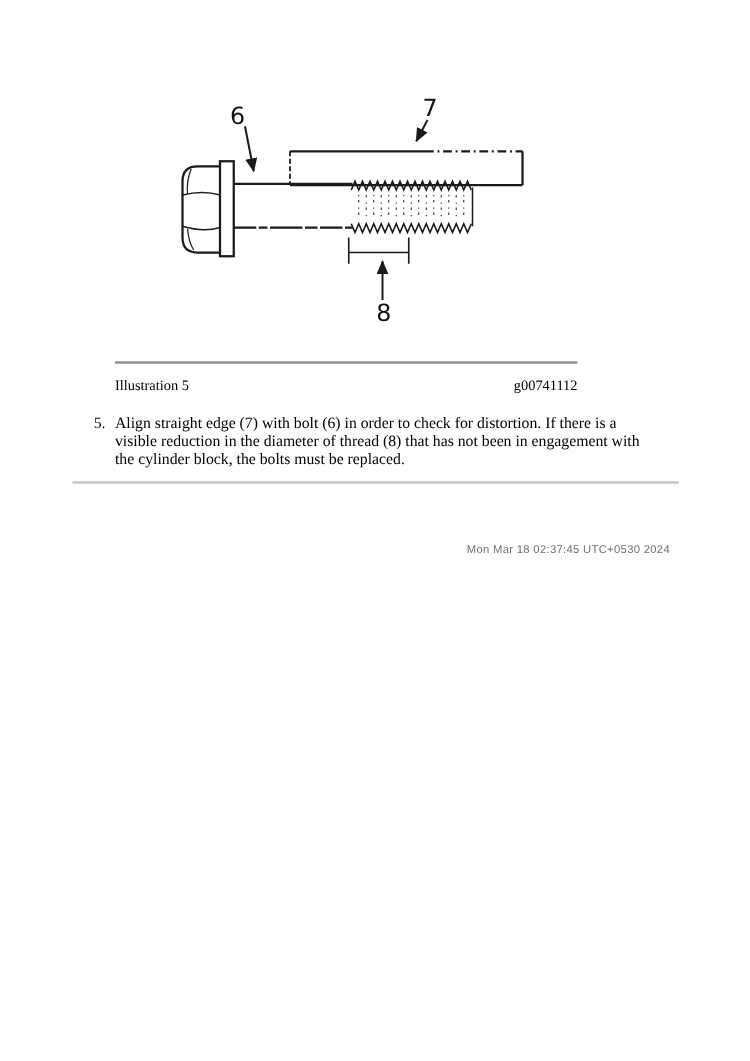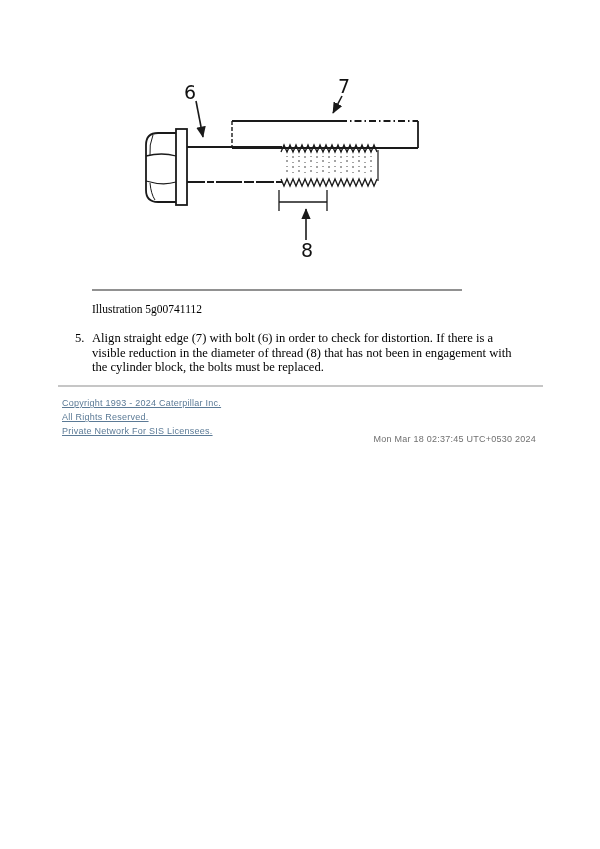--- a/index.html
+++ b/index.html
@@ -18,21 +18,21 @@
     font-size:19px;
     fill:#111;
   }
   
   .figure-rule{
     position:absolute;left:92px;top:289px;width:370px;height:2px;
     background:#919191;
   }
   .caption-row{
     position:absolute;left:92px;top:303px;width:370px;
-    display:flex;
+    display:flex;justify-content:space-between;
     font-size:11.5px;
   }
   .instruction{
     position:absolute;left:75px;top:331px;width:438px;
     display:flex;
     font-size:12.6px;line-height:1.16;
   }
   .instruction .num{flex:none;width:17px;}
   .footer-rule{
     position:absolute;left:58px;top:385px;width:485px;height:2px;
@@ -135,20 +135,15 @@
     <span>Illustration 5</span>
     <span>g00741112</span>
   </div>
 
   <div class="instruction">
     <span class="num">5.</span>
     <span class="txt">Align straight edge (7) with bolt (6) in order to check for distortion. If there is a visible reduction in the diameter of thread (8) that has not been in engagement with the cylinder block, the bolts must be replaced.</span>
   </div>
 
   <div class="footer-rule"></div>
-  <div class="footer-links">
-    <a href="#">Copyright 1993 - 2024 Caterpillar Inc.</a>
-    <a href="#">All Rights Reserved.</a>
-    <a href="#">Private Network For SIS Licensees.</a>
-  </div>
   <div class="timestamp">Mon Mar 18 02:37:45 UTC+0530 2024</div>
 
 </div>
 
 </body></html>

